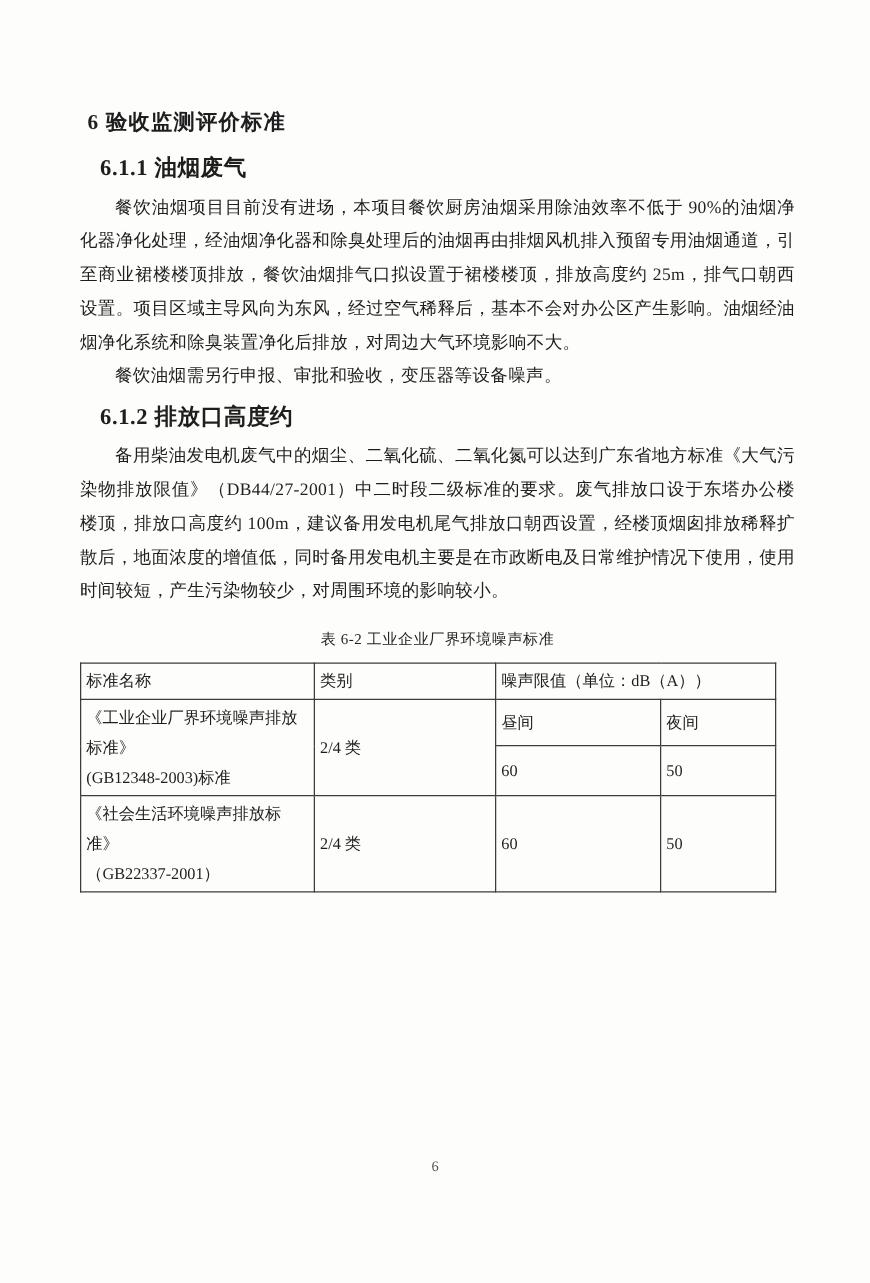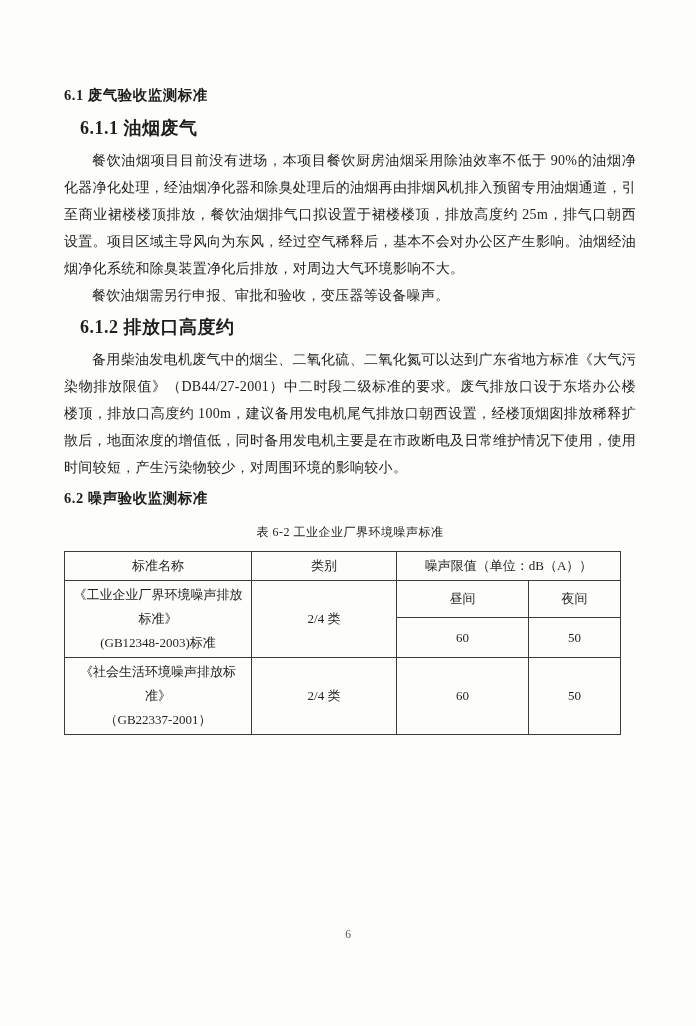--- a/index.html
+++ b/index.html
@@ -50,21 +50,21 @@
   }
   table.noise {
     border-collapse: collapse;
     table-layout: fixed;
     width: 556px;
     margin-left: 0;
     font-size: 13px;
   }
   table.noise th, table.noise td {
     border: 1px solid #3c3c3c;
-    text-align: center;
+    text-align: left;
     vertical-align: middle;
     padding: 2px 4px;
     font-weight: normal;
     line-height: 22px;
   }
   table.noise tr.hdr th { height: 24px; }
   table.noise tr.subhdr td { height: 26px; }
   table.noise tr.vals td { height: 28px; }
   table.noise tr.last td { height: 62px; }
   .cell-two-line div { line-height: 24px; }
@@ -75,31 +75,30 @@
     text-align: center;
     font-size: 11.5px;
     color: #555;
   }
 </style>
 </head>
 <body>
 
 <div class="page">
 
+  <div class="h1">6 验收监测评价标准</div>
 
-  <div class="h2">6.1 废气验收监测标准</div>
 
   <div class="h3">6.1.1 油烟废气</div>
   <p class="body">餐饮油烟项目目前没有进场，本项目餐饮厨房油烟采用除油效率不低于 90%的油烟净化器净化处理，经油烟净化器和除臭处理后的油烟再由排烟风机排入预留专用油烟通道，引至商业裙楼楼顶排放，餐饮油烟排气口拟设置于裙楼楼顶，排放高度约 25m，排气口朝西设置。项目区域主导风向为东风，经过空气稀释后，基本不会对办公区产生影响。油烟经油烟净化系统和除臭装置净化后排放，对周边大气环境影响不大。</p>
   <p class="body">餐饮油烟需另行申报、审批和验收，变压器等设备噪声。</p>
 
   <div class="h3 h3-gap">6.1.2 排放口高度约</div>
   <p class="body">备用柴油发电机废气中的烟尘、二氧化硫、二氧化氮可以达到广东省地方标准《大气污染物排放限值》（DB44/27-2001）中二时段二级标准的要求。废气排放口设于东塔办公楼楼顶，排放口高度约 100m，建议备用发电机尾气排放口朝西设置，经楼顶烟囱排放稀释扩散后，地面浓度的增值低，同时备用发电机主要是在市政断电及日常维护情况下使用，使用时间较短，产生污染物较少，对周围环境的影响较小。</p>
 
-  <div class="h2 h2-gap">6.2 噪声验收监测标准</div>
 
   <div class="caption">表 6-2 工业企业厂界环境噪声标准</div>
 
   <table class="noise">
     <colgroup>
       <col style="width:187px">
       <col style="width:145px">
       <col style="width:132px">
       <col style="width:92px">
     </colgroup>

